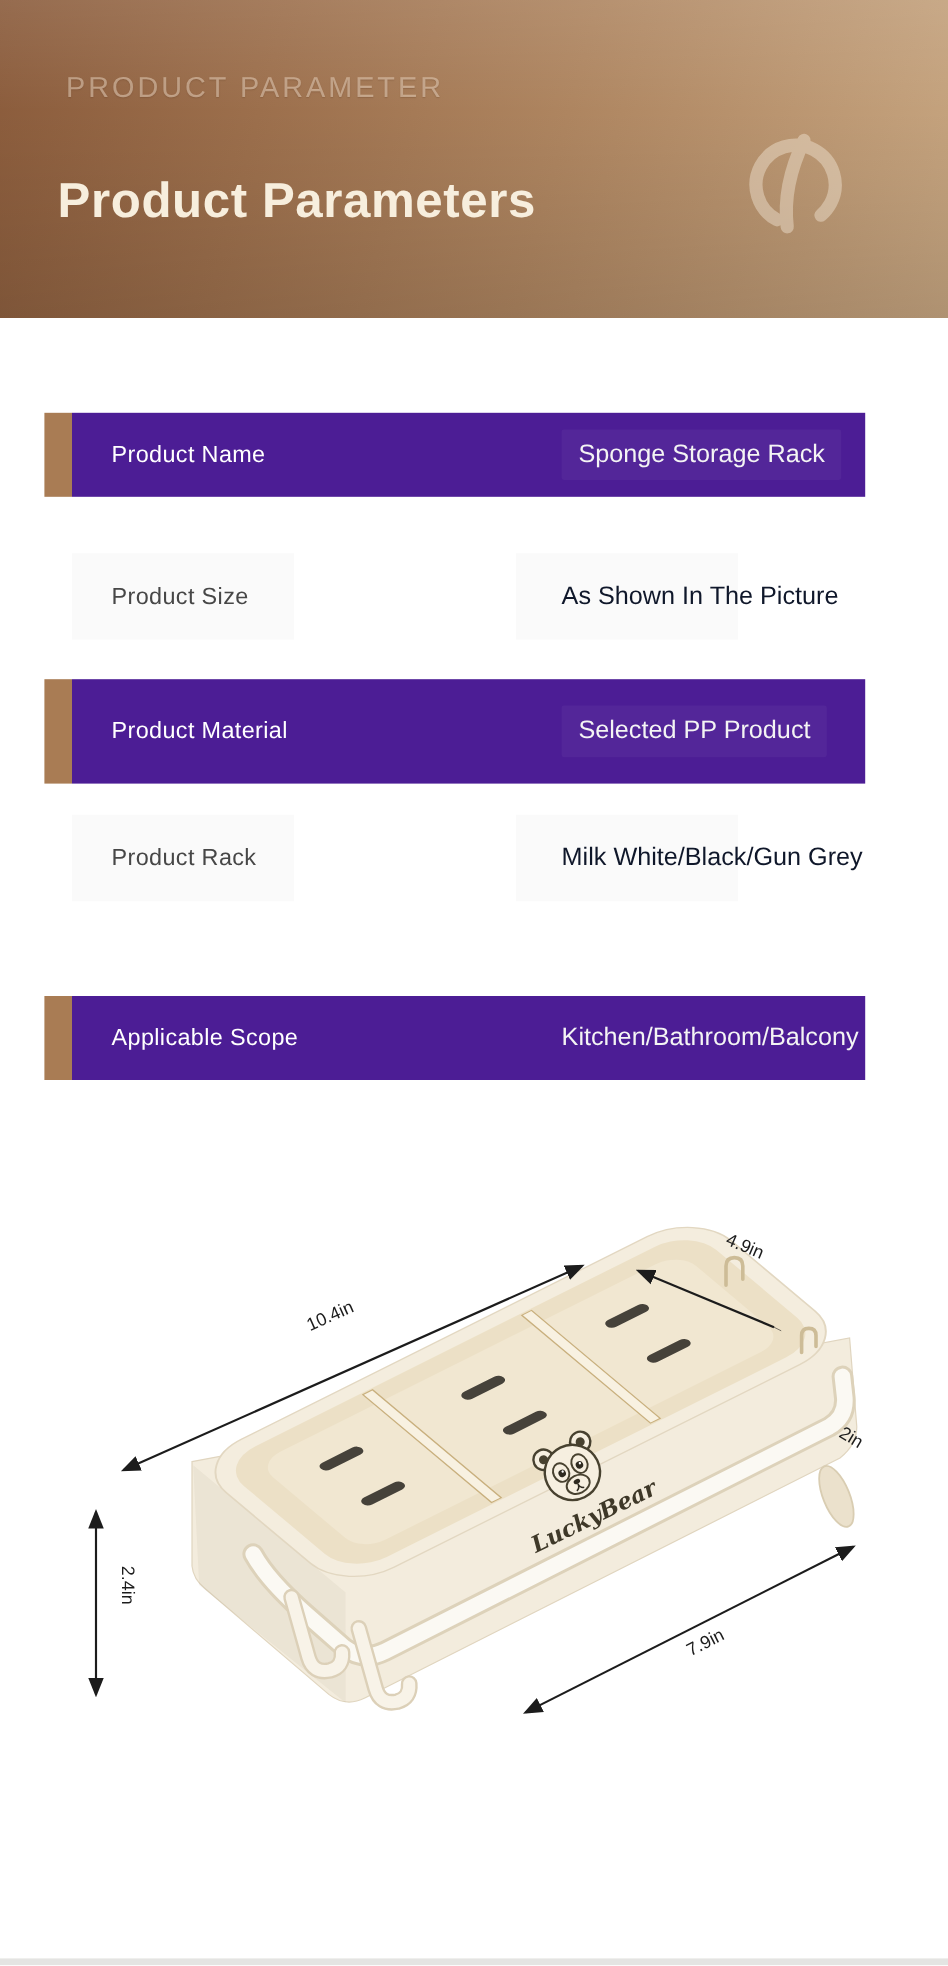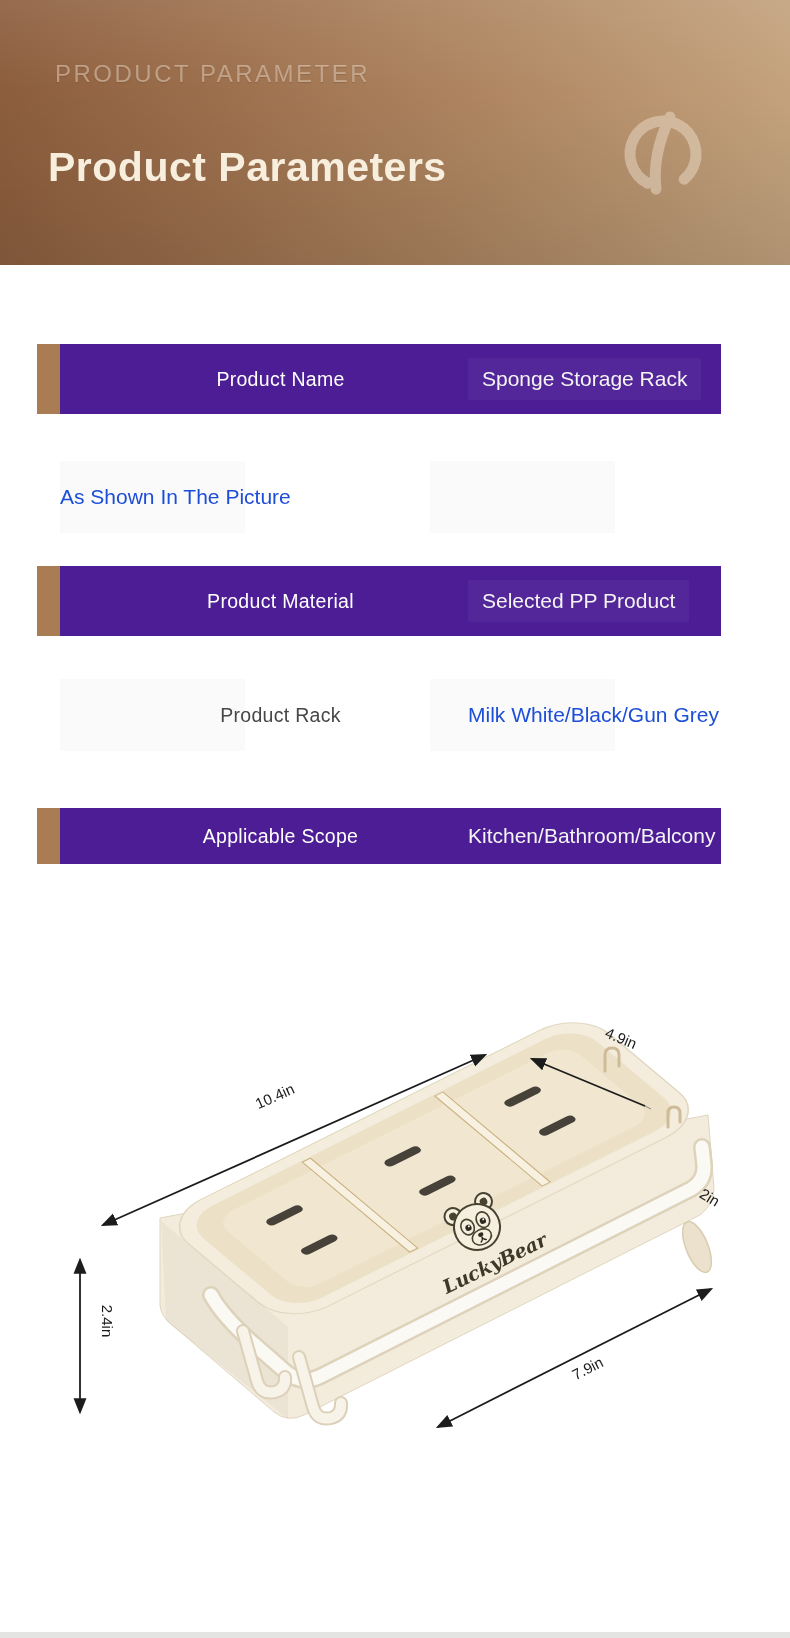--- a/index.html
+++ b/index.html
@@ -1,21 +1,20 @@
 <!DOCTYPE html>
 <html><head>
 <meta charset="utf-8">
 <style>
   * { margin:0; padding:0; box-sizing:border-box; }
   html,body { background:#fff; }
   .page {
     position:relative; width:790px; height:1638px; margin:0 auto;
     background:#ffffff; overflow:hidden;
     font-family:"Liberation Sans", sans-serif;
-    text-align:center;
   }
 
   
   .banner {
     position:absolute; top:0; left:0; width:790px; height:265px;
     background:
       linear-gradient(to bottom, rgba(255,255,255,0.10) 0%, rgba(255,255,255,0) 35%, rgba(0,0,0,0.12) 100%),
       linear-gradient(105deg, #8a5b3b 0%, #9c6f4c 28%, #ae8560 58%, #c7a681 100%);
   }
   .banner-eyebrow {
@@ -46,27 +45,27 @@
     content:""; position:absolute; left:393px; top:0; bottom:0; width:185px; background:#fafafa;
   }
   .cell-label {
     width:408px; padding-left:33px; flex:none;
     font-size:19.5px; font-weight:400; letter-spacing:0.3px; position:relative; z-index:1;
   }
   .dark .cell-label { color:#ffffff; }
   .light .cell-label { color:#474747; }
   .cell-value { font-size:21px; position:relative; z-index:1; line-height:1.15; }
   .dark .cell-value { color:#f4f4f4; }
-  .light .cell-value { color:#1d4ed8; }
+  .light .cell-value { color:#0f172a; }
   .dark .cell-value .chip { display:inline-block; background:rgba(255,255,255,0.045); padding:9px 14px; border-radius:2px; }
   .row-0 { top:344px; height:70px; }
   .row-1 { top:461px; height:72px; }
-  .row-2 { top:566px; height:70px; }
+  .row-2 { top:566px; height:87px; }
   .row-3 { top:679px; height:72px; }
-  .row-4 { top:808px; height:56px; }
+  .row-4 { top:830px; height:70px; }
   .wrap-narrow { max-width:152px; word-break:break-all; }
 
   
   .figure { position:absolute; top:975px; left:45px; width:700px; height:462px; }
   .dim-label { font-size:15px; fill:#1c1c1c; font-family:"Liberation Sans", sans-serif; }
   .brand-script { font-family:"DejaVu Serif", serif; font-style:italic; font-weight:bold; }
 
   
   .bottom-strip { position:absolute; left:0; right:0; bottom:0; height:6px; background:#e4e4e2; }
 </style>
@@ -89,20 +88,21 @@
   <div class="spec-row dark row-0">
     <div class="accent"></div>
     <div class="panel">
       <div class="cell-label">Product Name</div>
       <div class="cell-value"><span class="chip">Sponge Storage Rack</span></div>
     </div>
   </div>
 
   <div class="spec-row light row-1">
     <div class="panel">
+      <div class="cell-label">Product Size</div>
       <div class="cell-value">As Shown In The Picture</div>
     </div>
   </div>
 
   <div class="spec-row dark row-2">
     <div class="accent"></div>
     <div class="panel">
       <div class="cell-label">Product Material</div>
       <div class="cell-value"><span class="chip">Selected PP Product</span></div>
     </div>

